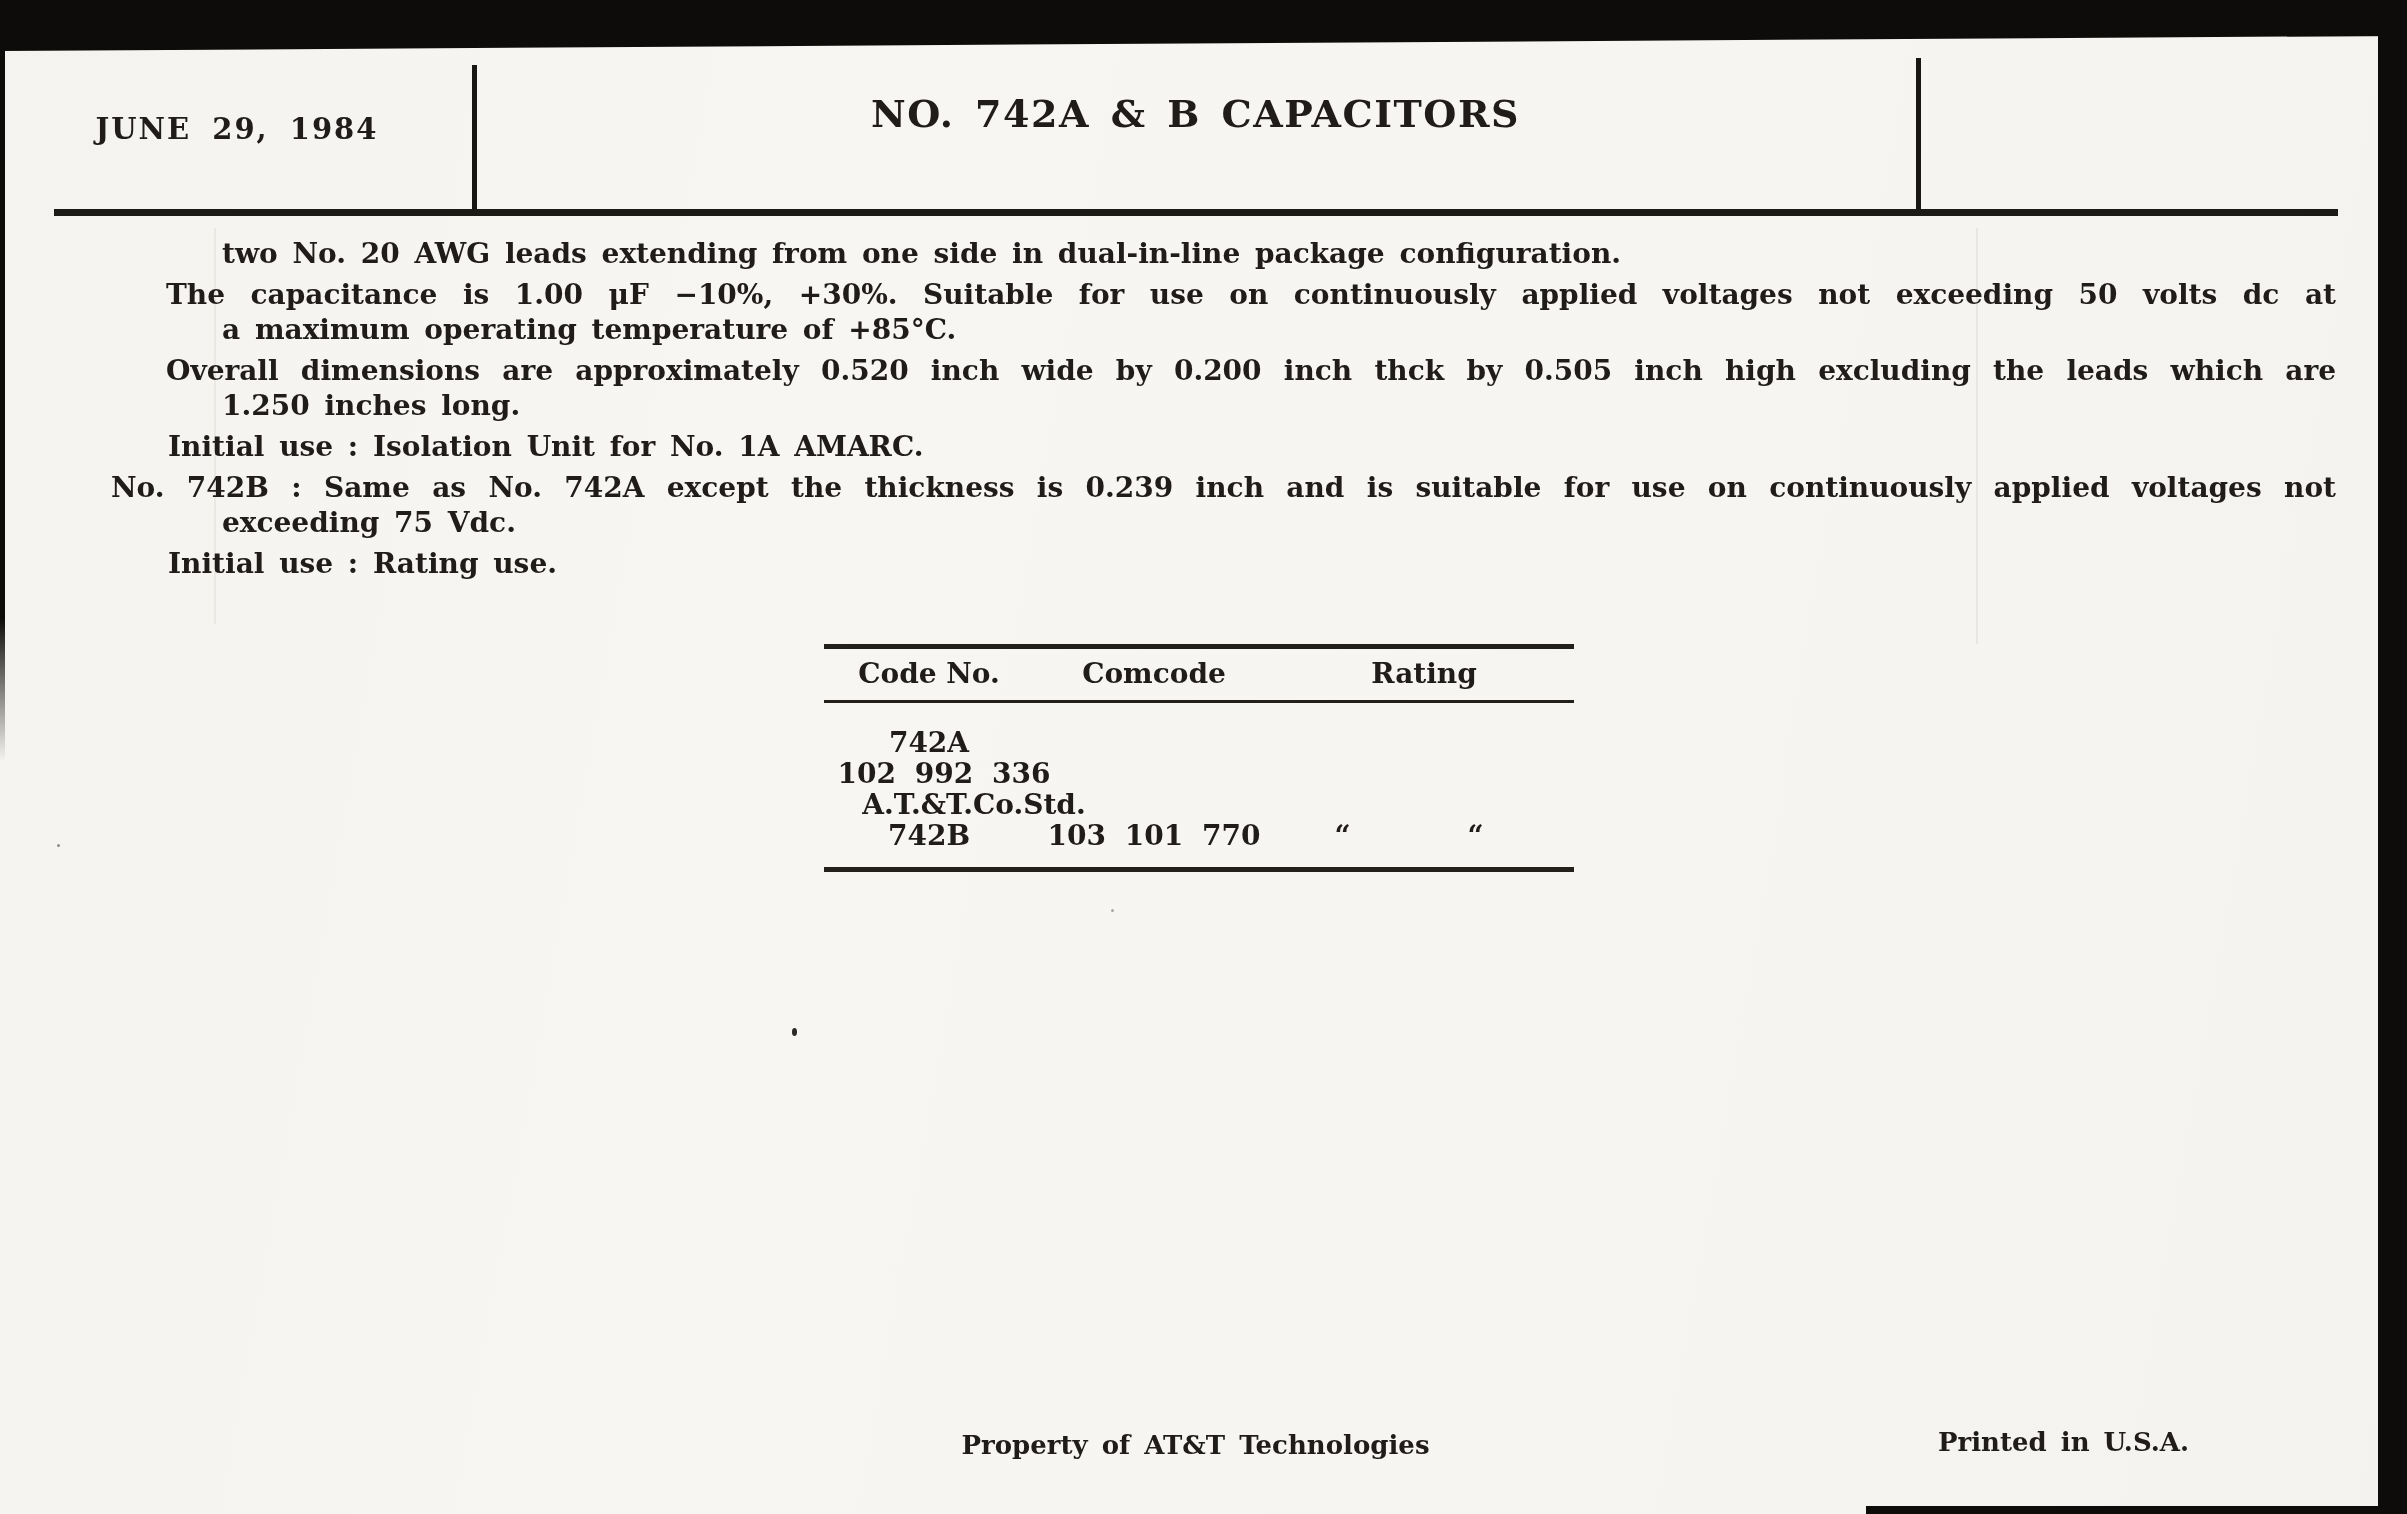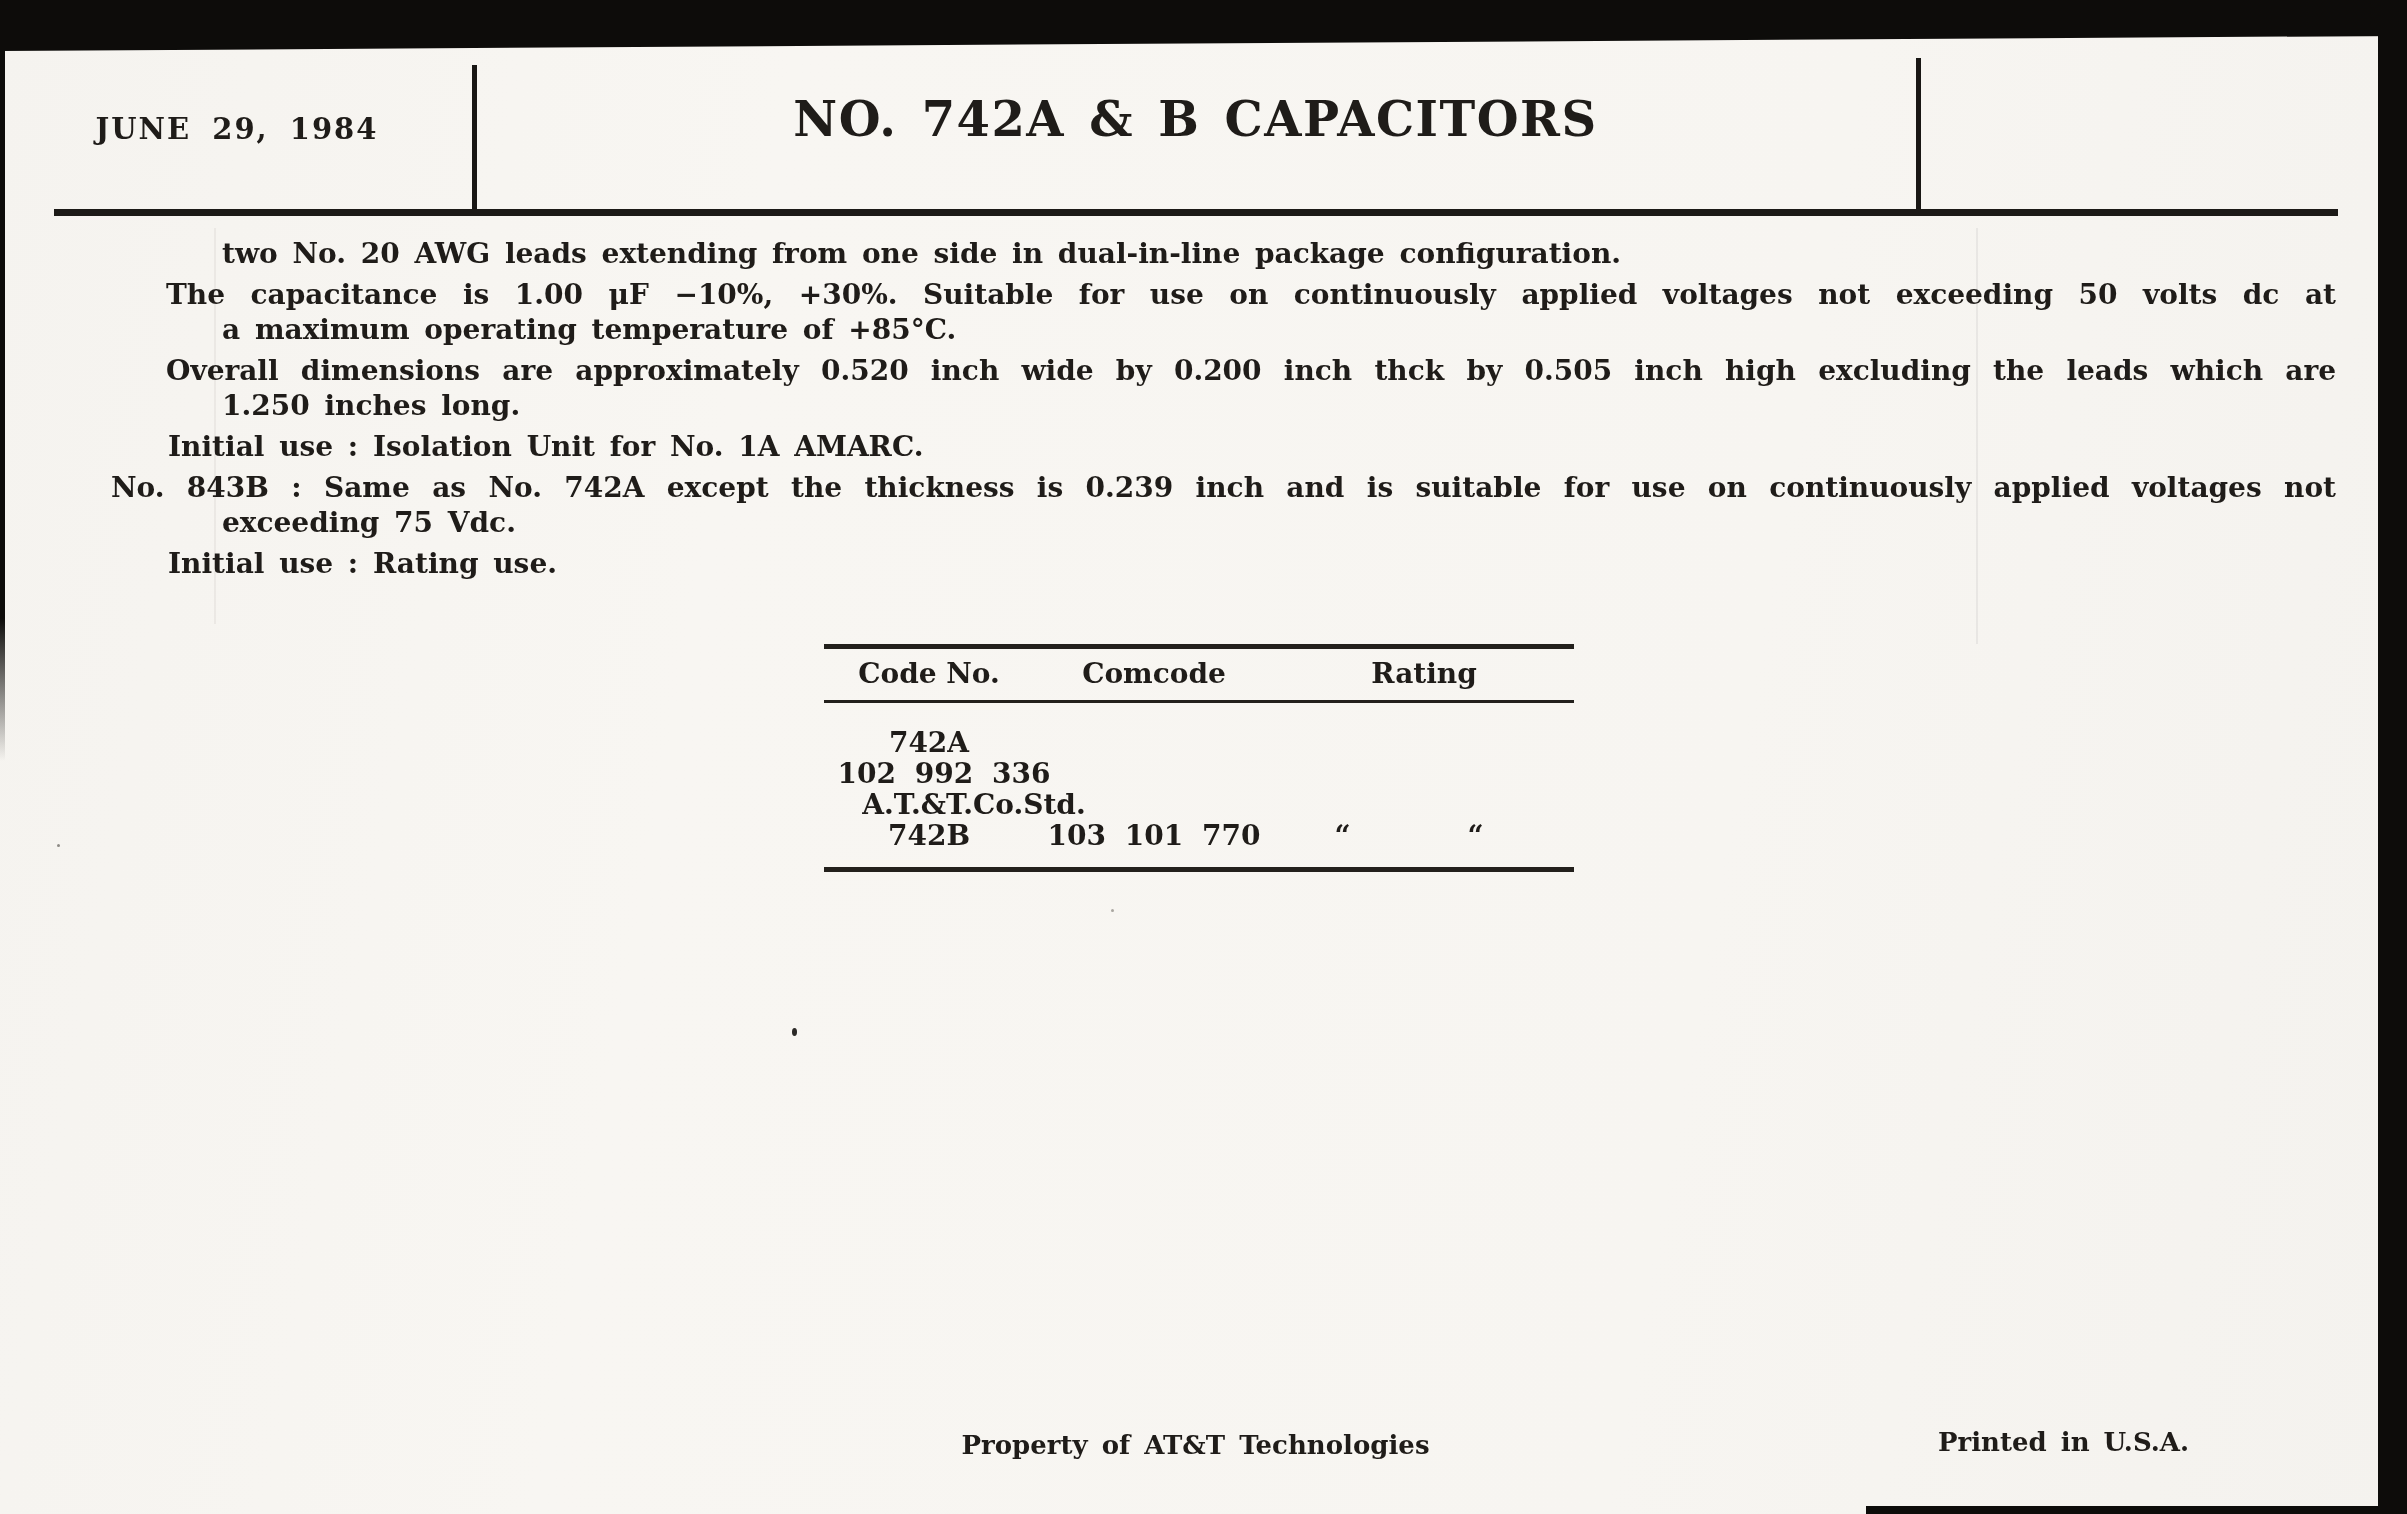--- a/index.html
+++ b/index.html
@@ -15,21 +15,21 @@
   .band-right{position:absolute;right:0;top:0;width:30px;height:1515px;background:#0d0c0a;}
   .band-bottom-right{position:absolute;left:1866px;top:1506px;width:542px;height:9px;background:#0d0c0a;}
   .sliver-left{position:absolute;left:0;top:48px;width:5px;height:713px;
         background:linear-gradient(#0d0c0a 80%,rgba(13,12,10,0));}
   
   #header{position:absolute;left:0;top:48px;width:2408px;height:162px;}
   .hdr-date{position:absolute;left:0;top:0;width:474px;height:162px;display:flex;
         align-items:center;justify-content:center;font-weight:700;font-size:29px;
         letter-spacing:2px;word-spacing:9px;}
   .hdr-title{position:absolute;left:474px;top:0;width:1443px;height:162px;text-align:center;
-        font-weight:700;font-size:48px;letter-spacing:1.5px;word-spacing:6px;padding-top:43px;
+        font-weight:700;font-size:38px;letter-spacing:1.5px;word-spacing:6px;padding-top:43px;
         box-sizing:border-box;}
   .hdr-ratings{position:absolute;left:1918px;top:0;width:450px;height:162px;text-align:center;
         font-weight:700;font-size:29px;letter-spacing:1.5px;word-spacing:8px;padding-top:41px;
         box-sizing:border-box;line-height:37px;}
   .vdiv1{position:absolute;left:472px;top:17px;width:5px;height:146px;background:#191714;}
   .vdiv2{position:absolute;left:1916px;top:10px;width:5px;height:152px;background:#191714;}
   .main-rule{position:absolute;left:54px;top:209px;width:2284px;height:7px;background:#1c1a17;}
   
   #body-text{position:absolute;left:59px;top:236px;width:2277px;font-weight:700;
         font-size:28px;}
@@ -75,21 +75,21 @@
     </div>
     <div class="main-rule"></div>
 
     <div id="body-text">
         <div class="line" style="padding-left: 163px;">two No. 20 AWG leads extending from one side in dual-in-line package configuration.</div>
         <div class="line just para" style="padding-left: 107px;">The capacitance is 1.00 μF −10%, +30%. Suitable for use on continuously applied voltages not exceeding 50 volts dc at</div>
         <div class="line" style="padding-left: 163px;">a maximum operating temperature of +85°C.</div>
         <div class="line just para" style="padding-left: 107px;">Overall dimensions are approximately 0.520 inch wide by 0.200 inch thck by 0.505 inch high excluding the leads which are</div>
         <div class="line" style="padding-left: 163px;">1.250 inches long.</div>
         <div class="line para" style="padding-left: 109px;">Initial use : Isolation Unit for No. 1A AMARC.</div>
-        <div class="line just para" style="padding-left: 52px;">No. 843B : Same as No. 742A except the thickness is 0.239 inch and is suitable for use on continuously applied voltages not</div>
+        <div class="line just para" style="padding-left: 52px;">No. 742B : Same as No. 742A except the thickness is 0.239 inch and is suitable for use on continuously applied voltages not</div>
         <div class="line" style="padding-left: 163px;">exceeding 75 Vdc.</div>
         <div class="line para" style="padding-left: 109px;">Initial use : Rating use.</div>
       </div>
 
     <div id="ratings-table">
       <div class="t-headrow">
         <div class="t-c1">Code No.</div>
         <div class="t-c2">Comcode</div>
         <div class="t-c3">Rating</div>
       </div>

